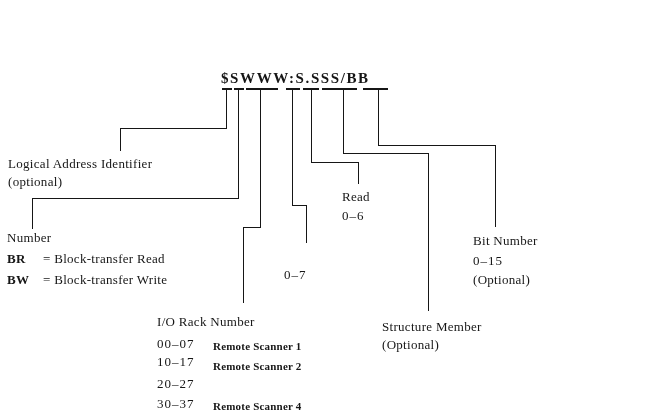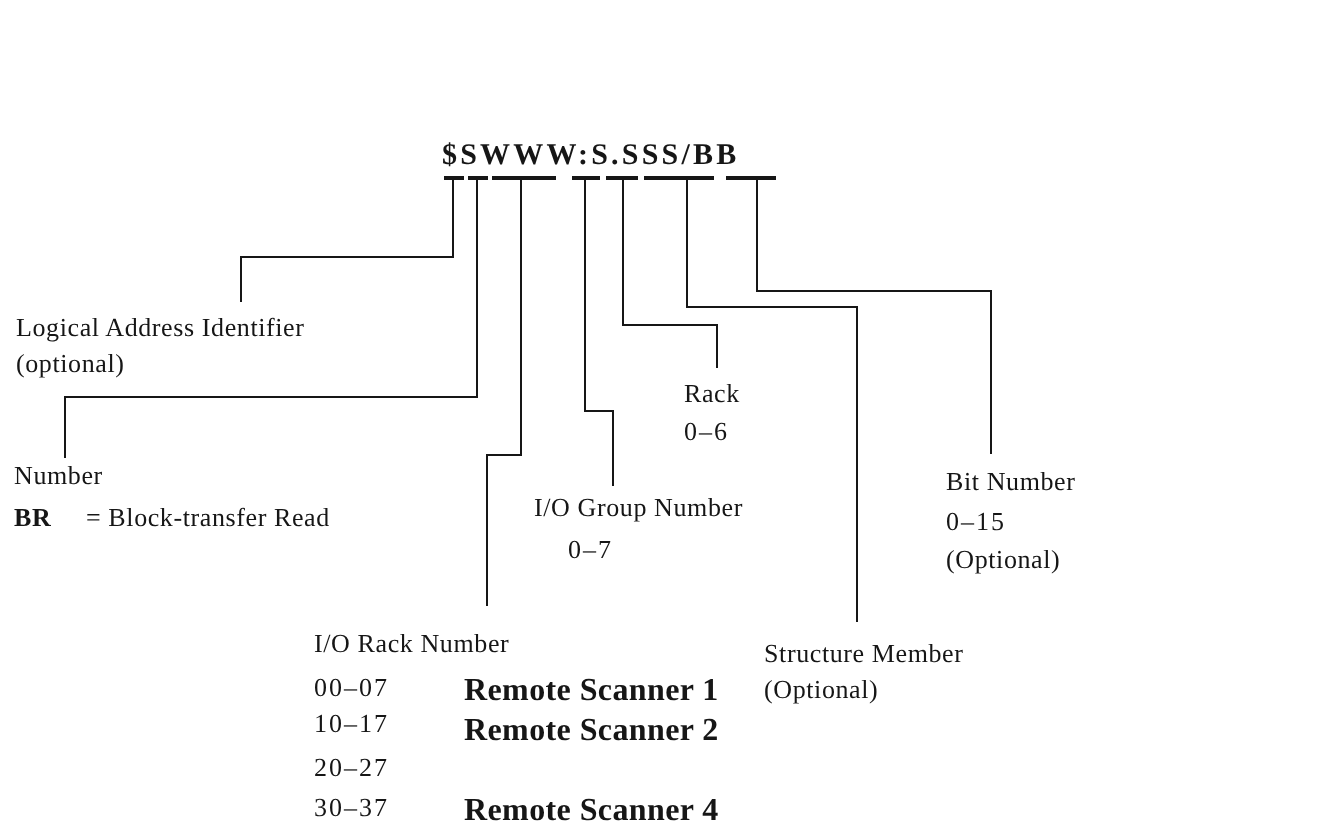--- a/index.html
+++ b/index.html
@@ -23,21 +23,21 @@
     position:absolute;
     left:221px;top:70px;
     font-size:15px;
     font-weight:bold;
     letter-spacing:1.6px;
     color:var(--text,#161616);
     white-space:nowrap;
   }
   .code{display:inline-block;width:36px;font-weight:bold;}
   .rack-range{position:absolute;left:157px;letter-spacing:1px;}
-  .rack-desc{position:absolute;left:232px;font-size:16px;letter-spacing:0.2px;font-weight:bold;}
+  .rack-desc{position:absolute;left:213px;font-size:11px;letter-spacing:0.2px;font-weight:bold;}
 </style>
 </head>
 <body>
 
 <div id="canvas" style="--line: #161616; --text: #161616; --bg: #ffffff;">
 
   <div class="title">$SWWW:S.SSS/BB</div>
 
   <div class="ln" style="left:222px;top:88px;width:10px;height:2px;"></div>
   <div class="ln" style="left:234px;top:88px;width:10px;height:2px;"></div>
@@ -75,34 +75,36 @@
   <div class="ln" style="left:378px;top:145px;width:118px;height:1px;"></div>
   <div class="ln" style="left:495px;top:145px;width:1px;height:82px;"></div>
 
   <div class="lbl" style="left:8px;top:157px;">Logical Address Identifier</div>
   <div class="lbl" style="left:8px;top:175px;">(optional)</div>
 
   <div class="lbl" style="left:7px;top:231px;">Number</div>
   <div class="lbl" style="left:7px;top:252px;">
     <span class="code">BR</span><span>= Block-transfer Read</span>
   </div>
+  <div class="lbl" style="left:7px;top:273px;">
+    <span class="code">BW</span><span>= Block-transfer Write</span>
+  </div>
 
   <div class="lbl" style="left:157px;top:315px;text-align:center;">I/O Rack Number</div>
   <div class="lbl rack-range" style="top:337px;">00–07</div>
   <div class="lbl rack-desc" style="top:339px;">Remote Scanner 1</div>
   <div class="lbl rack-range" style="top:355px;">10–17</div>
   <div class="lbl rack-desc" style="top:359px;">Remote Scanner 2</div>
   <div class="lbl rack-range" style="top:377px;">20–27</div>
   <div class="lbl rack-range" style="top:397px;">30–37</div>
   <div class="lbl rack-desc" style="top:399px;">Remote Scanner 4</div>
 
-  <div class="lbl" style="left:267px;top:247px;">I/O Group Number</div>
   <div class="lbl" style="left:284px;top:268px;letter-spacing:1px;">0–7</div>
 
-  <div class="lbl" style="left:342px;top:190px;">Rack</div>
+  <div class="lbl" style="left:342px;top:190px;">Read</div>
   <div class="lbl" style="left:342px;top:209px;letter-spacing:1px;">0–6</div>
 
   <div class="lbl" style="left:382px;top:320px;">Structure Member</div>
   <div class="lbl" style="left:382px;top:338px;">(Optional)</div>
 
   <div class="lbl" style="left:473px;top:234px;">Bit Number</div>
   <div class="lbl" style="left:473px;top:254px;letter-spacing:1px;">0–15</div>
   <div class="lbl" style="left:473px;top:273px;">(Optional)</div>
 
 </div>

